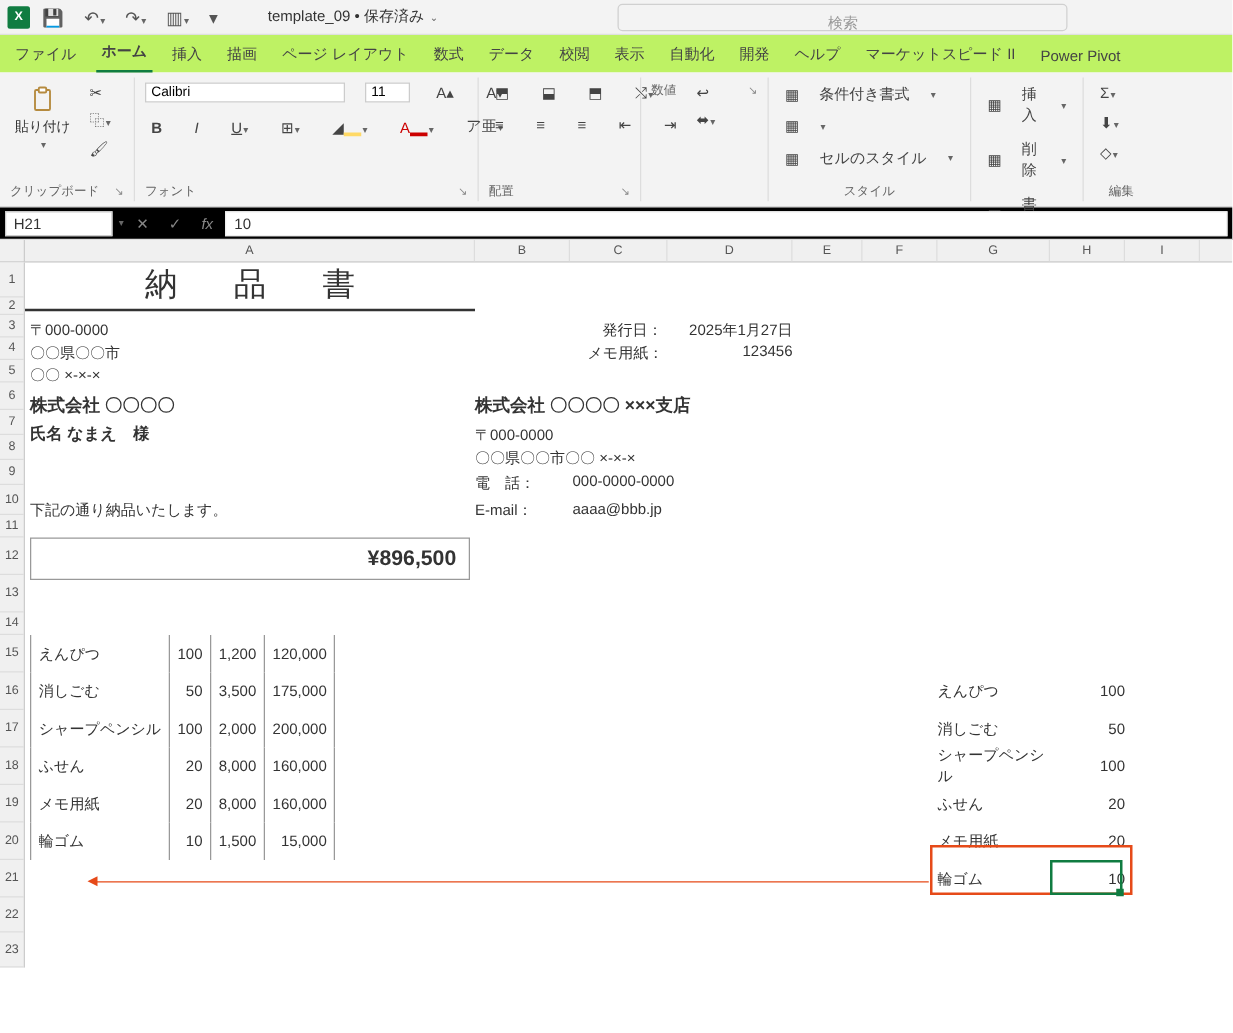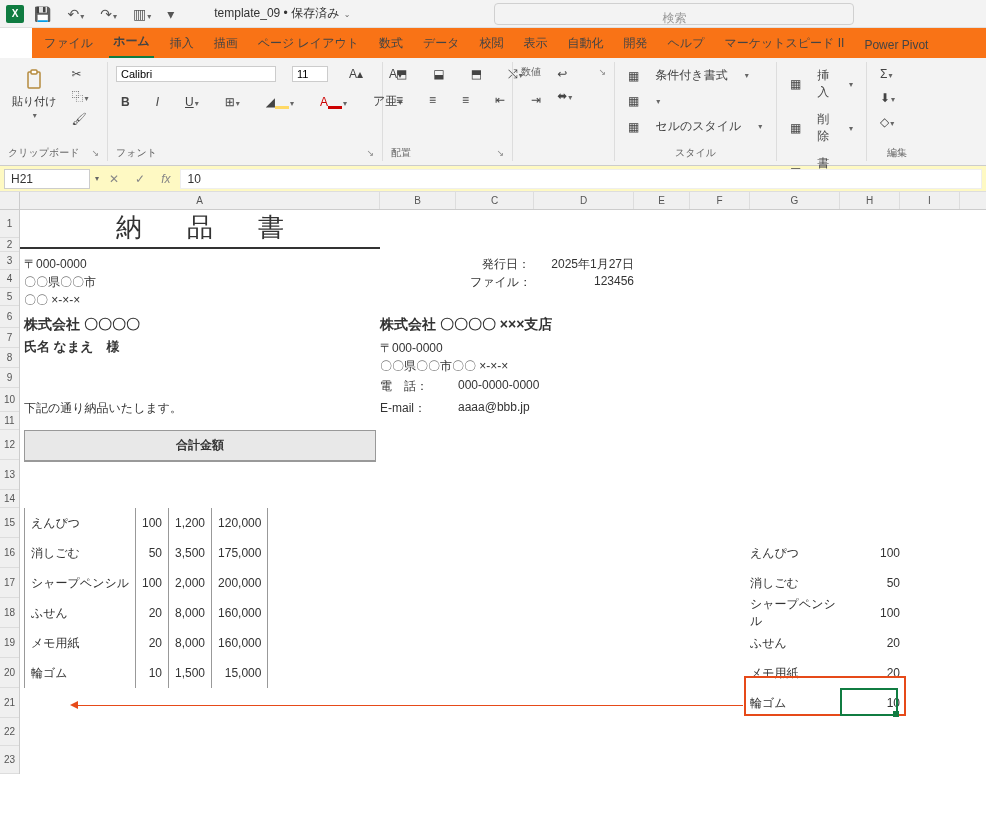--- a/index.html
+++ b/index.html
@@ -7,40 +7,40 @@
 
     
     .titlebar { height: 28px; display: flex; align-items: center; padding: 0 6px; background: #f3f3f3; border-bottom: 1px solid #e0e0e0; gap: 4px; }
     .titlebar .app-icon { width: 18px; height: 18px; background: #107c41; color: #fff; display: flex; align-items: center; justify-content: center; font-size: 10px; font-weight: bold; border-radius: 2px; }
     .titlebar .qat-btn { padding: 2px 6px; color: #555; cursor: pointer; font-size: 14px; }
     .titlebar .doc-title { margin-left: 30px; font-size: 12px; color: #333; }
     .titlebar .search-box { margin-left: 140px; width: 360px; height: 22px; border: 1px solid #d0d0d0; border-radius: 4px; display: flex; align-items: center; padding: 0 8px; gap: 6px; color: #999; flex-direction: column; }
     .titlebar .search-box svg { width: 14px; height: 14px; }
 
     
-    .tabs { height: 30px; display: flex; align-items: flex-end; padding: 0 8px; gap: 12px; background: #f97316; font-size: 12px; margin-left: 32px; }
+    .tabs { height: 30px; display: flex; align-items: flex-end; padding: 0 8px; gap: 12px; background: #bef264; font-size: 12px; }
     .tabs .tab { padding: 6px 4px; color: #444; cursor: pointer; }
     .tabs .tab.active { border-bottom: 2px solid #107c41; font-weight: 600; }
 
     
     .ribbon { height: 108px; display: flex; background: #f3f3f3; border-bottom: 1px solid #ccc; padding: 4px 0; font-size: 11px; }
     .ribbon-group { border-right: 1px solid #ddd; padding: 2px 8px 0; display: flex; flex-direction: column; justify-content: space-between; }
     .ribbon-group-label { text-align: center; color: #666; font-size: 10px; height: 16px; display: flex; align-items: center; justify-content: center; gap: 4px; }
     .ribbon-group-content { display: flex; gap: 6px; align-items: flex-start; flex: 1; }
     .ribbon-btn-large { display: flex; flex-direction: column; align-items: center; justify-content: center; padding: 4px; cursor: pointer; gap: 2px; }
     .ribbon-btn-large .icon-lg { width: 24px; height: 24px; }
     .ribbon-col { display: flex; flex-direction: column; gap: 2px; }
     .ribbon-row { display: flex; gap: 16px; align-items: center; }
     .ribbon-select { border: 1px solid #ccc; background: #fff; font-size: 11px; padding: 1px 4px; }
     .mini-btn { padding: 2px 4px; cursor: pointer; color: #444; font-size: 12px; border: 1px solid transparent; }
     .dropdown-arrow { font-size: 8px; color: #666; margin-left: 1px; }
     .dialog-launcher { font-size: 9px; color: #888; margin-left: auto; }
 
     
-    .formula-bar { height: 26px; display: flex; align-items: center; border-bottom: 1px solid #ddd; padding: 0 4px; gap: 4px; background: #fef9c3; }
+    .formula-bar { height: 26px; display: flex; align-items: center; border-bottom: 1px solid #ddd; padding: 0 4px; gap: 4px; background: #000000; }
     .namebox { width: 86px; border: 1px solid #ccc; padding: 2px 6px; background: #fff; }
     .fb-btn { padding: 0 6px; color: #888; }
     .fx { font-style: italic; }
     .formula-input { flex: 1; padding: 2px 6px; border: 1px solid #eee; background: #fff; }
 
     
     .grid-area { display: flex; height: 634px; position: relative; }
     .row-headers { width: 20px; flex-shrink: 0; background: #f0f0f0; border-right: 1px solid #ccc; }
     .row-header { height: 20px; border-bottom: 1px solid #ddd; display: flex; align-items: center; justify-content: center; font-size: 10px; color: #555; }
 
@@ -345,33 +345,33 @@
         <div class="doc-title-text">納品書</div>
         <div class="txt" style="top:46px; left:4px;">〒000-0000</div>
         <div class="txt" style="top:64px; left:4px;">〇〇県〇〇市</div>
         <div class="txt" style="top:82px; left:4px;">〇〇 ×-×-×</div>
         <div class="txt bold" style="top:106px; left:4px; font-size:14px;">株式会社 〇〇〇〇</div>
         <div class="txt bold" style="top:128px; left:4px; font-size:13px;">氏名 なまえ　様</div>
         <div class="txt" style="top:190px; left:4px;">下記の通り納品いたします。</div>
 
         <div class="txt" style="top:46px; left:462px;">発行日：</div>
         <div class="txt rjust" style="top:46px; left:520px; width:94px;">2025年1月27日</div>
-        <div class="txt" style="top:64px; left:450px;">ファイル：</div>
+        <div class="txt" style="top:64px; left:450px;">メモ用紙：</div>
         <div class="txt rjust" style="top:64px; left:520px; width:94px;">123456</div>
 
         <div class="txt bold" style="top:106px; left:360px; font-size:14px;">株式会社 〇〇〇〇 ×××支店</div>
         <div class="txt" style="top:130px; left:360px;">〒000-0000</div>
         <div class="txt" style="top:148px; left:360px;">〇〇県〇〇市〇〇 ×-×-×</div>
         <div class="txt" style="top:168px; left:360px;">電　話：</div>
         <div class="txt" style="top:168px; left:438px;">000-0000-0000</div>
         <div class="txt" style="top:190px; left:360px;">E-mail：</div>
         <div class="txt" style="top:190px; left:438px;">aaaa@bbb.jp</div>
 
         <div class="total-box" style="top:220px; left:4px; width:352px;">
-          <div class="total-header">合計金額</div>
+          <div class="total-value">¥896,500</div>
         </div>
 
         <table class="item-table" style="top:298px; left:4px;">
           <tbody>
           <tr>
                 <td>えんぴつ</td>
                 <td class="num">100</td>
                 <td class="num">1,200</td>
                 <td class="num">120,000</td>
               </tr>

